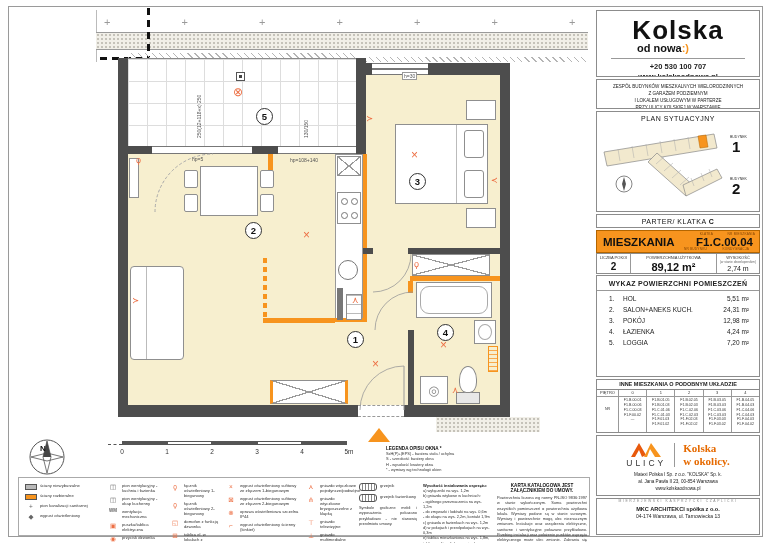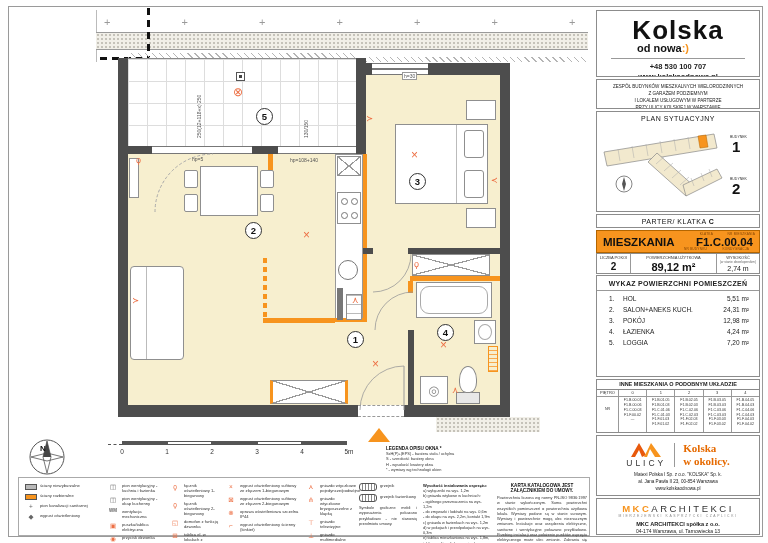--- a/index.html
+++ b/index.html
@@ -374,21 +374,21 @@
   <div class="lcol" style="left:478px;width:90px">
     <div class="smalltitle" style="text-align:center">KARTA KATALOGOWA JEST ZAŁĄCZNIKIEM DO UMOWY.</div>
     <div class="microtext" style="margin-top:2px">Powierzchnia liczona wg normy PN-ISO 9836:1997 w stanie wykończonym. Suma powierzchni wszystkich pomieszczeń = powierzchnia użytkowa lokalu. Wymiary podane są w stanie surowym. Wymiary i powierzchnie mogą ulec nieznacznym zmianom. Instalacje oraz urządzenia elektryczne, sanitarne i wentylacyjne pokazano przykładowo. Przebieg instalacji oraz położenie punktów osprzętu elektrycznego może ulec zmianie. Zabrania się ingerencji w elementy nośne budynku oraz szachty instalacyjne.</div>
   </div>
 </div>
 
 <div class="sb box" style="top:10px;height:67px">
   <div class="brandname" style="margin-top:6px">Kolska</div>
   <div class="brandsub"><span>od nowa</span><span class="orange">:)</span></div>
   <div style="border-top:1px solid #999;margin:4px 14px 3px"></div>
-  <div class="contact">+48 530 100 707</div>
+  <div class="contact">+20 530 100 707</div>
   <div class="contact">www.kolskaodnowa.pl</div>
 </div>
 
 <div class="sb box" style="top:79px;height:30px">
   <div class="desc pre">ZESPÓŁ BUDYNKÓW MIESZKALNYCH WIELORODZINNYCH
 Z GARAŻEM PODZIEMNYM
 I LOKALEM USŁUGOWYM W PARTERZE
 PRZY ULICY KOLSKIEJ W WARSZAWIE</div>
 </div>
 
@@ -535,20 +535,19 @@
     <div style="width:1px;height:24px;background:#999"></div>
     <div class="witamy pre">Kolska
 w okolicy.</div>
   </div>
   <div class="addr pre">Matexi Polska I Sp. z o.o. "KOLSKA" Sp. k.
 al. Jana Pawła II 23, 00-854 Warszawa
 www.kolskaodnowa.pl</div>
 </div>
 
 <div class="sb box" style="top:498px;height:37px">
-  <div class="mkcname"><span class="orange" style="font-weight:bold">MKC</span><span style="color:#333">ARCHITEKCI</span></div>
   <div class="mkcsub">MIERZEJEWSKI KASPRZYCKI CZAPLICKI</div>
   <div class="mkcaddr">
     <div class="b">MKC ARCHITEKCI spółka z o.o.</div>
     <div>04-174 Warszawa, ul. Tarnowiecka 13</div>
 
   </div>
 </div>
 
 </body></html>

